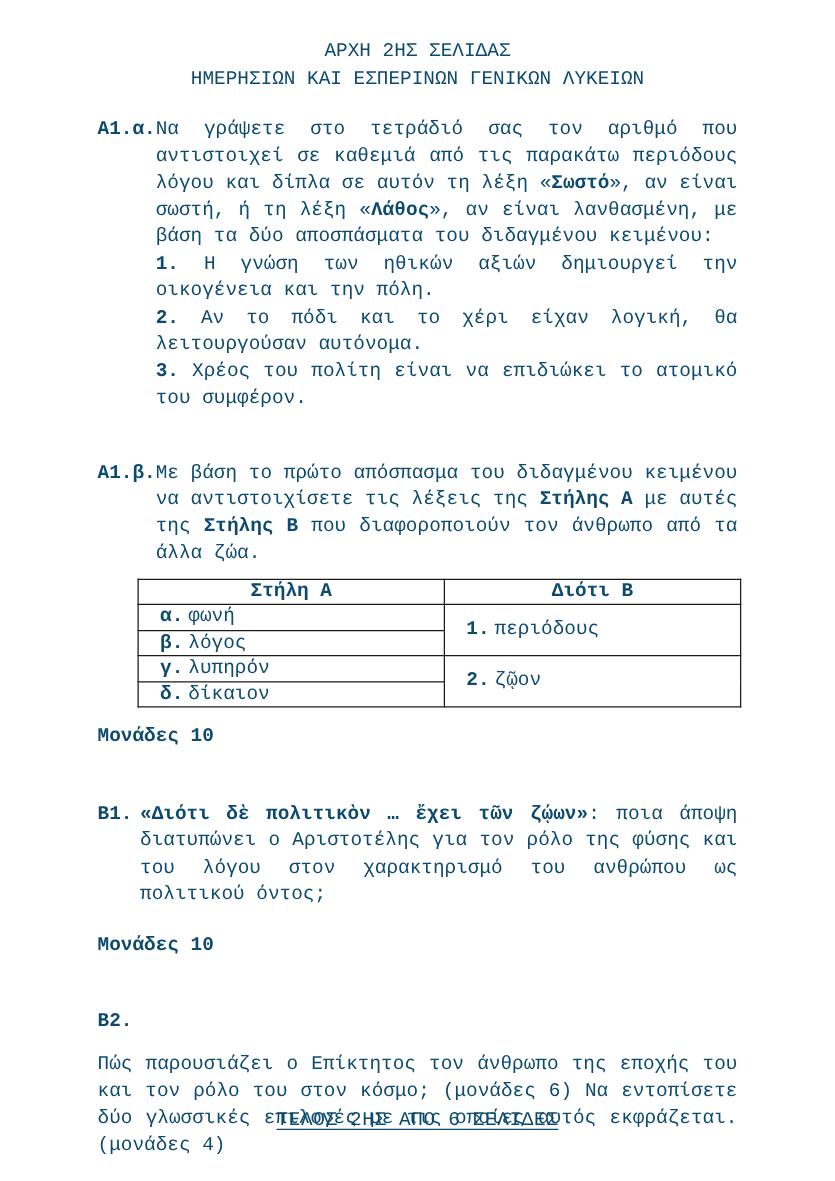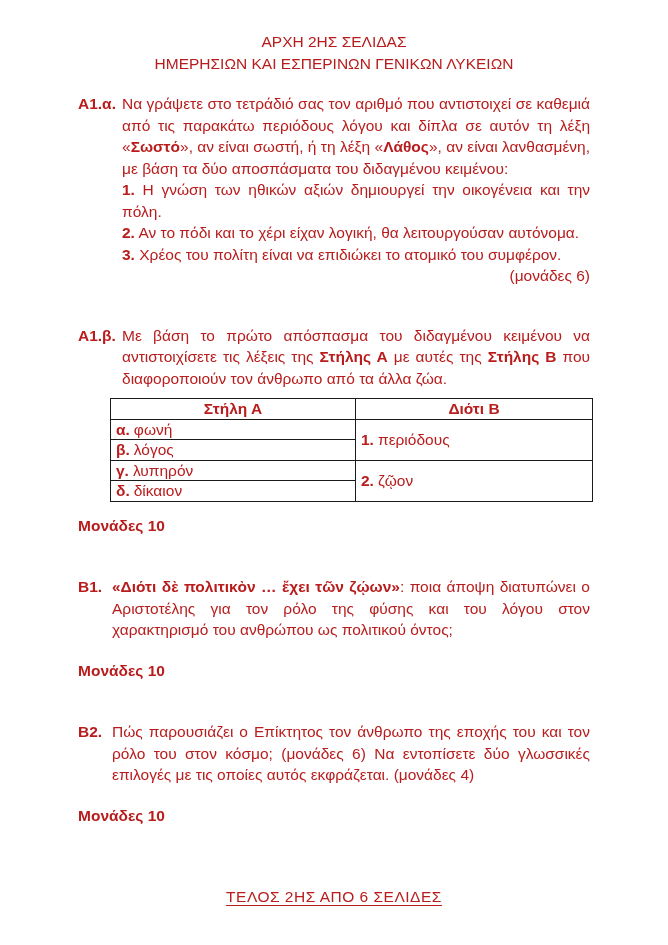--- a/index.html
+++ b/index.html
@@ -2,51 +2,51 @@
 <html lang="el"><head>
 <meta charset="utf-8">
 <style>
   html, body { margin: 0; padding: 0; background: #e8e8e8; }
   .page {
     position: relative;
     width: 668px;
     height: 945px;
     margin: 0 auto;
     background: #ffffff;
-    color: #b91c1c;
-    font-family: Liberation Sans, sans-serif;
+    color: #0c4a6e;
+    font-family: Liberation Mono, monospace;
     font-size: 15.5px;
     line-height: 21.5px;
     box-sizing: border-box;
     padding: 31px 78px 0 78px;
     overflow: hidden;
   }
   .b { font-weight: bold; }
   .page-header { text-align: center; margin-bottom: 19px; }
   .section { display: flex; }
   .sec-label { flex: 0 0 44px; font-weight: bold; }
   .sec-label.narrow { flex-basis: 34px; }
   .sec-body { flex: 1 1 auto; text-align: justify; }
   .sec-body p { margin: 0; }
   .points-note { text-align: right; }
   .points-note.gap { margin-top: 20px; }
   .total-points { font-weight: bold; margin-top: 13px; }
   .total-points.after-q { margin-top: 19px; }
   .sec-a1b { margin-top: 38px; justify-content: center; }
   .sec-b1 { margin-top: 40px; }
-  .sec-b2 { margin-top: 40px; }
+  .sec-b2 { margin-top: 40px; flex-direction: column; }
   table.matching-table {
     border-collapse: collapse;
     margin: 9px 0 0 32px;
     width: 482px;
     table-layout: fixed;
   }
   table.matching-table th, table.matching-table td {
     border: 1.5px solid #1b1b1b;
-    padding: 0 5px;
+    padding: 0 17px;
     line-height: 19.5px;
     height: 19.5px;
     font-size: 15.5px;
   }
   table.matching-table th { text-align: center; font-weight: bold; }
   table.matching-table td { text-align: left; }
   table.matching-table td.span-cell { vertical-align: middle; }
   .cell-key { font-weight: bold; margin-right: 4px; }
   .page-footer {
     position: absolute;
@@ -67,21 +67,20 @@
     <div>ΗΜΕΡΗΣΙΩΝ ΚΑΙ ΕΣΠΕΡΙΝΩΝ ΓΕΝΙΚΩΝ ΛΥΚΕΙΩΝ</div>
   </div>
 
   <div class="section sec-a1a">
     <div class="sec-label">Α1.α.</div>
     <div class="sec-body">
       <p><span>Να γράψετε στο τετράδιό σας τον αριθμό που αντιστοιχεί σε καθεμιά από τις παρακάτω περιόδους λόγου και δίπλα σε αυτόν τη λέξη «</span><span class="b">Σωστό</span><span>», αν είναι σωστή, ή τη λέξη «</span><span class="b">Λάθος</span><span>», αν είναι λανθασμένη, με βάση τα δύο αποσπάσματα του διδαγμένου κειμένου:</span></p>
       <p><span class="b">1.</span><span> Η γνώση των ηθικών αξιών δημιουργεί την οικογένεια και την πόλη.</span></p>
       <p><span class="b">2.</span><span> Αν το πόδι και το χέρι είχαν λογική, θα λειτουργούσαν αυτόνομα.</span></p>
       <p><span class="b">3.</span><span> Χρέος του πολίτη είναι να επιδιώκει το ατομικό του συμφέρον.</span></p>
-      <div class="points-note">(μονάδες 6)</div>
     </div>
   </div>
 
   <div class="section sec-a1b">
     <div class="sec-label">Α1.β.</div>
     <div class="sec-body">
       <p><span>Με βάση το πρώτο απόσπασμα του διδαγμένου κειμένου να αντιστοιχίσετε τις λέξεις της </span><span class="b">Στήλης Α</span><span> με αυτές της </span><span class="b">Στήλης Β</span><span> που διαφοροποιούν τον άνθρωπο από τα άλλα ζώα.</span></p>
     </div>
   </div>
 

